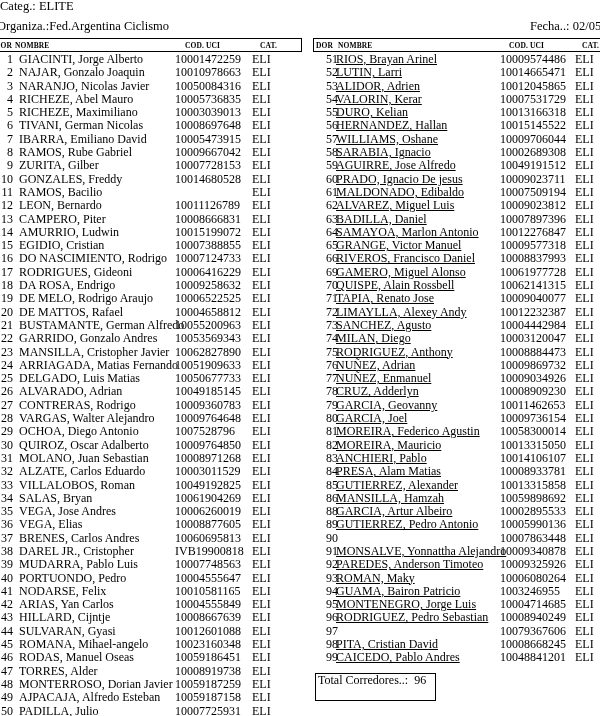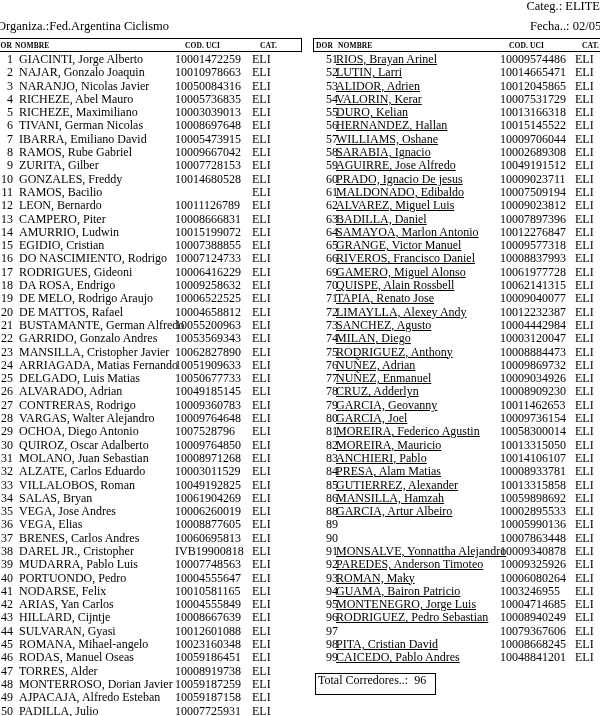--- a/index.html
+++ b/index.html
@@ -2,21 +2,21 @@
 <html><head>
   <meta charset="utf-8">
   <style>
     html, body { margin: 0; padding: 0; background: #ffffff; }
     body {
       width: 600px; height: 716px; overflow: hidden; position: relative;
       font-family: "Liberation Serif", "DejaVu Serif", serif;
       color: #000;
     }
     .categ {
-      position: absolute; top: -1px; left: 0; width: 600px; text-align: right;
+      position: absolute; top: -1px; left: 0; width: 600px; text-align: left;
       font-size: 12.5px; line-height: 15px;
     }
     .org {
       position: absolute; top: 19px; left: -3px;
       font-size: 12.5px; line-height: 15px; white-space: nowrap;
     }
     .fecha {
       position: absolute; top: 19px; left: 530px;
       font-size: 12.5px; line-height: 15px; white-space: nowrap;
     }
@@ -46,21 +46,21 @@
     .right .cat { left: 262px; }
     .left .h-dor { left: 0; }
     .left .h-nombre { left: 20px; }
     .left .h-uci { left: 190px; }
     .left .h-cat { left: 265px; }
     .right .h-dor { left: 2px; }
     .right .h-nombre { left: 24px; }
     .right .h-uci { left: 195px; }
     .right .h-cat { left: 268px; }
     .total {
-      position: absolute; left: 315px; top: 673px; width: 121px; height: 22px;
+      position: absolute; left: 315px; top: 673px; width: 121px; height: 28px;
       border: 1px solid #000; box-sizing: border-box;
       font-size: 12px; line-height: 12px; padding-left: 2px; white-space: nowrap;
     }
   </style>
 </head>
 <body>
 
 <div class="categ">Categ.: ELITE</div>
 <div class="org">Organiza.:Fed.Argentina Ciclismo</div>
 <div class="fecha">Fecha..: 02/05/2</div>
@@ -589,20 +589,21 @@
         <span class="cat">ELI</span>
       </div>
       <div class="row">
         <span class="num">88</span>
         <span class="name">GARCIA, Artur Albeiro</span>
         <span class="uci">10002895533</span>
         <span class="cat">ELI</span>
       </div>
       <div class="row">
         <span class="num">89</span>
+        <span class="name">GUTIERREZ, Pedro Antonio</span>
         <span class="uci">10005990136</span>
         <span class="cat">ELI</span>
       </div>
       <div class="row">
         <span class="num">90</span>
         <span class="uci">10007863448</span>
         <span class="cat">ELI</span>
       </div>
       <div class="row">
         <span class="num">91</span>

